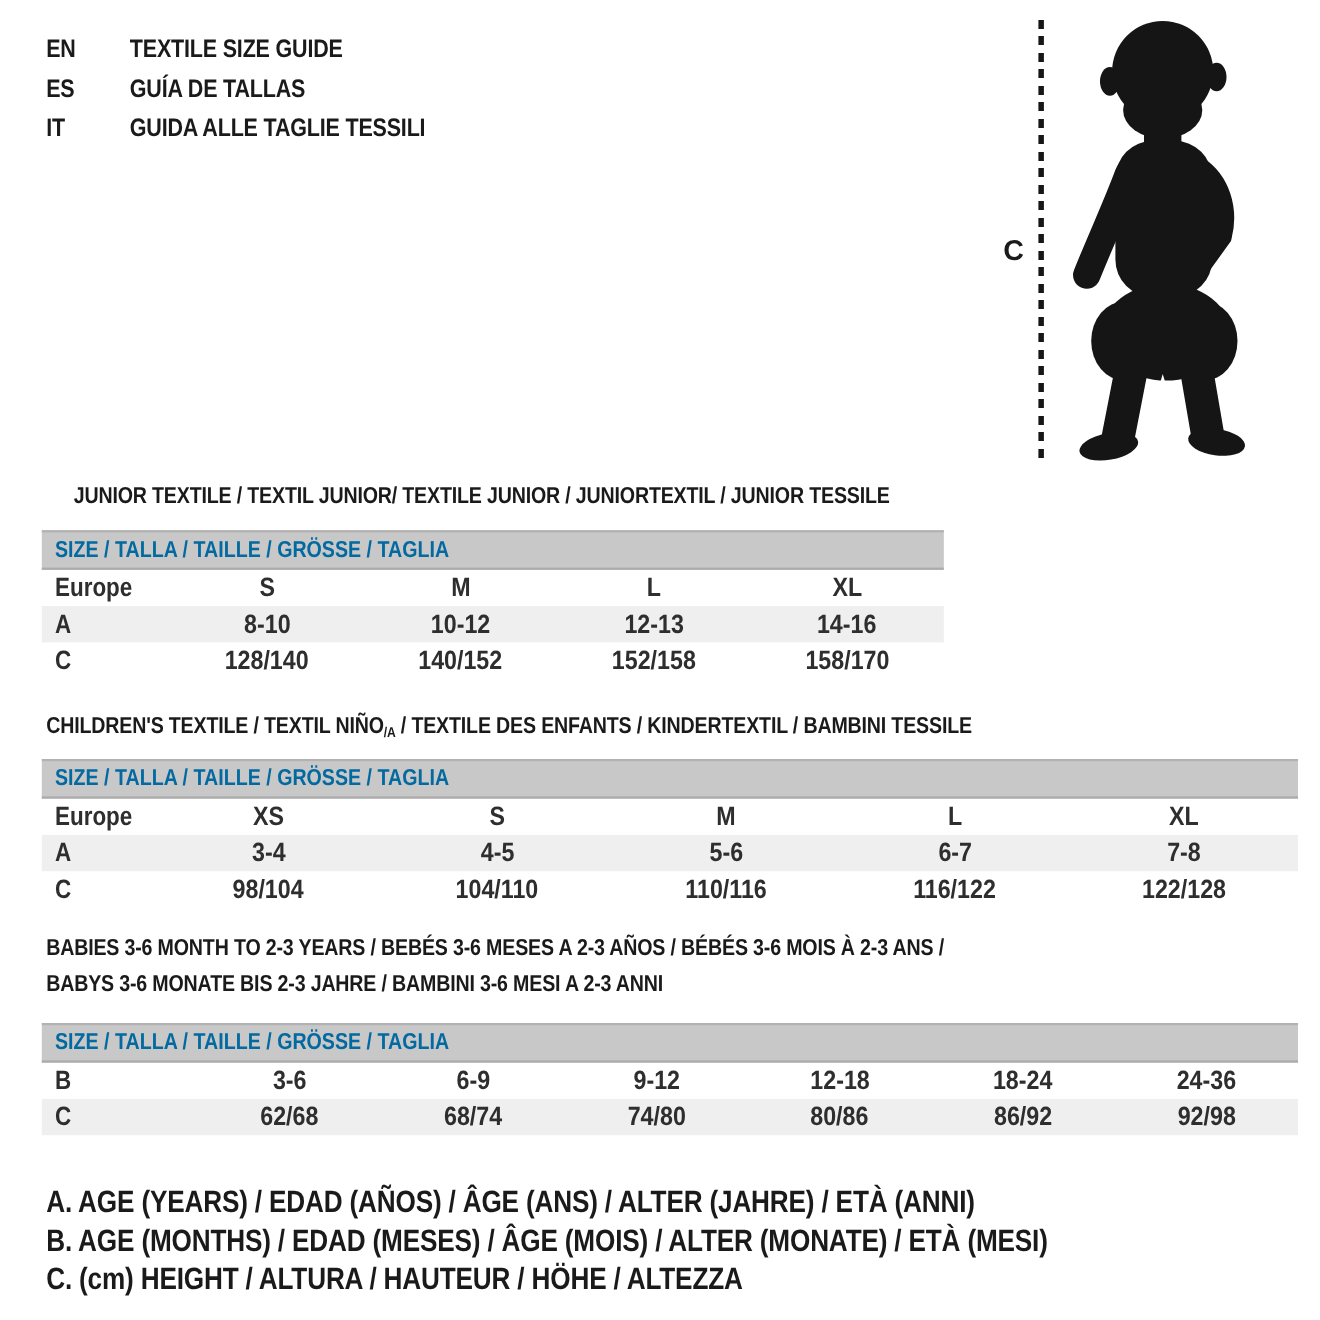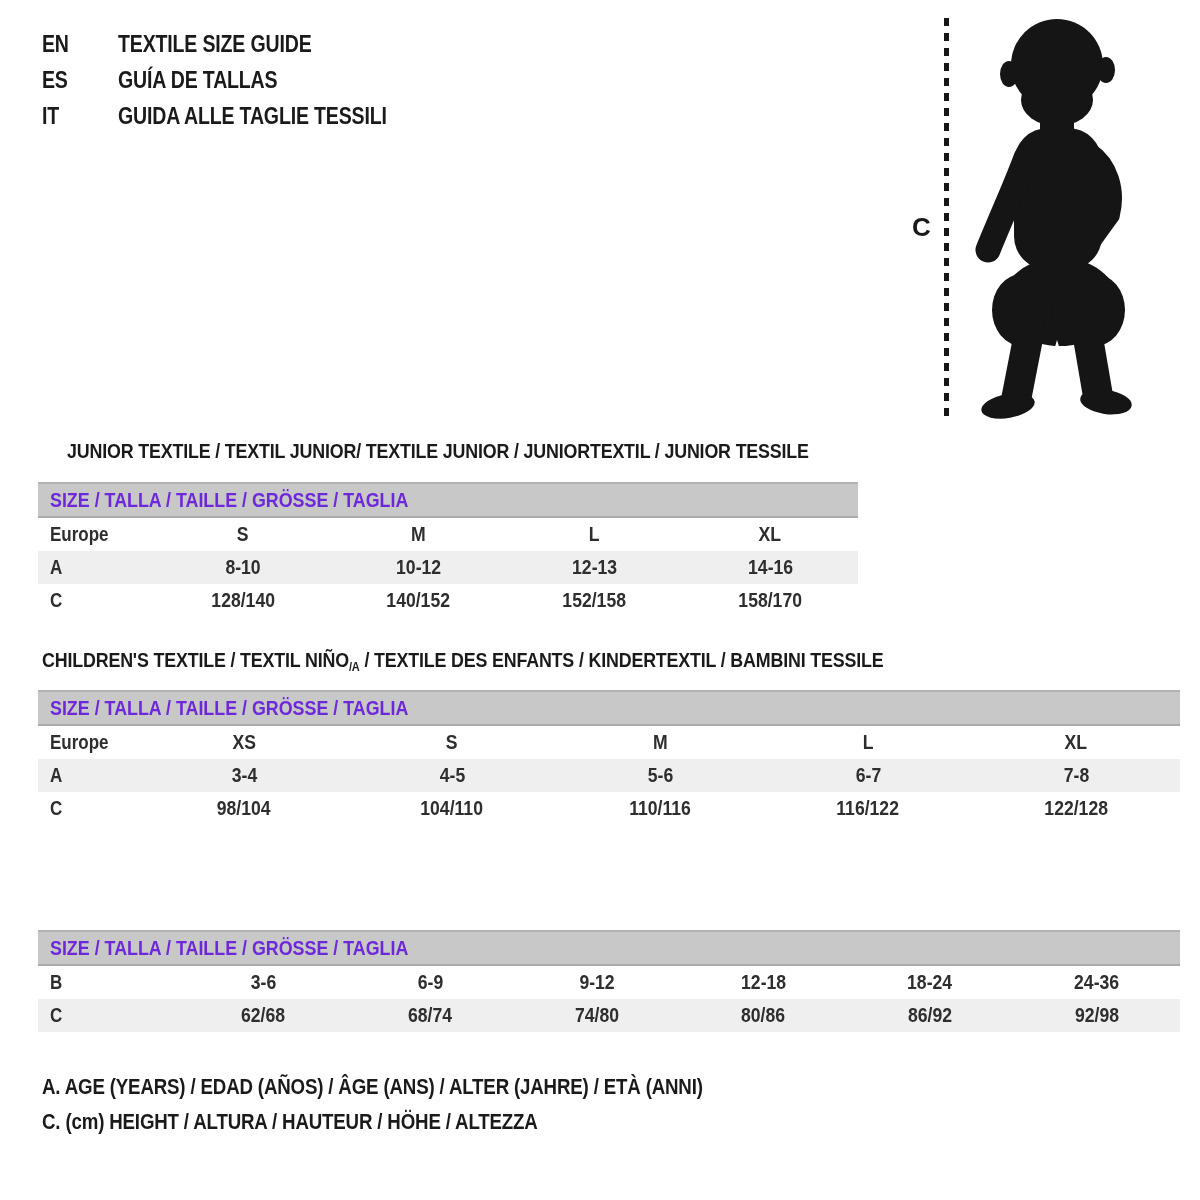--- a/index.html
+++ b/index.html
@@ -25,33 +25,33 @@
   
   .sec-title{position:absolute;font-size:21px;font-weight:700;letter-spacing:-0.2px;line-height:33px;}
   .title-sub{font-size:0.62em;position:relative;top:0.28em;font-weight:700;}
 
   
   .size-table{position:absolute;}
   .size-bar{
     box-sizing:border-box;height:36px;background:#c8c8c8;
     border-top:2px solid #b2b2b2;border-bottom:2px solid #ababab;
     display:flex;align-items:center;padding-left:12px;
-    font-size:21px;font-weight:700;color:#6d28d9;
+    font-size:21px;font-weight:700;color:#0369a1;
   }
-  .t-row{display:flex;height:33px;align-items:center;font-size:20px;font-weight:700;color:#2e2e2e;}
+  .t-row{display:flex;height:33px;align-items:center;font-size:24px;font-weight:700;color:#2e2e2e;}
   .t-row.striped{background:#efefef;}
   .cell-label{padding-left:12px;text-align:left;flex:none;}
   .t-junior .cell-label{width:105px;}
   .t-children .cell-label{width:90px;}
   .t-babies .cell-label{width:130px;}
   .cell{flex:1;text-align:center;}
 
   
   .footnotes{position:absolute;left:42px;top:1074px;}
-  .footnote{height:35px;display:flex;align-items:flex-start;font-size:22px;font-weight:700;letter-spacing:-0.2px;}
+  .footnote{height:35px;display:flex;align-items:flex-end;font-size:28px;font-weight:700;letter-spacing:-0.2px;}
 </style>
 </head>
 <body>
 
 <div class="page">
 
   <div class="lang-block">
     <div class="lang-row">
       <span class="lang-code"><span class="cond">EN</span></span>
       <span><span class="cond">TEXTILE SIZE GUIDE</span></span>
@@ -148,20 +148,24 @@
     <div class="t-row">
       <span class="cell-label"><span class="cond">C</span></span>
       <span class="cell"><span class="cond-c">98/104</span></span>
       <span class="cell"><span class="cond-c">104/110</span></span>
       <span class="cell"><span class="cond-c">110/116</span></span>
       <span class="cell"><span class="cond-c">116/122</span></span>
       <span class="cell"><span class="cond-c">122/128</span></span>
     </div>
   </div>
 
+  <div class="sec-title" style="left:42px;top:845px;">
+    <span class="cond">BABIES 3-6 MONTH TO 2-3 YEARS / BEBÉS 3-6 MESES A 2-3 AÑOS / BÉBÉS 3-6 MOIS À 2-3 ANS /</span><br>
+    <span class="cond">BABYS 3-6 MONATE BIS 2-3 JAHRE / BAMBINI 3-6 MESI A 2-3 ANNI</span>
+  </div>
   <div class="size-table t-babies" style="left:38px;top:930px;width:1142px;">
     <div class="size-bar">
       <span class="cond">SIZE / TALLA / TAILLE / GRÖSSE / TAGLIA</span>
     </div>
     <div class="t-row">
       <span class="cell-label"><span class="cond">B</span></span>
       <span class="cell"><span class="cond-c">3-6</span></span>
       <span class="cell"><span class="cond-c">6-9</span></span>
       <span class="cell"><span class="cond-c">9-12</span></span>
       <span class="cell"><span class="cond-c">12-18</span></span>
@@ -177,17 +181,20 @@
       <span class="cell"><span class="cond-c">86/92</span></span>
       <span class="cell"><span class="cond-c">92/98</span></span>
     </div>
   </div>
 
   <div class="footnotes">
     <div class="footnote">
         <span class="cond">A. AGE (YEARS) / EDAD (AÑOS) / ÂGE (ANS) / ALTER (JAHRE) / ETÀ (ANNI)</span>
       </div>
     <div class="footnote">
+        <span class="cond">B. AGE (MONTHS) / EDAD (MESES) / ÂGE (MOIS) / ALTER (MONATE) / ETÀ (MESI)</span>
+      </div>
+    <div class="footnote">
         <span class="cond">C. (cm) HEIGHT / ALTURA / HAUTEUR / HÖHE / ALTEZZA</span>
       </div>
   </div>
 
 </div>
 
 </body></html>

